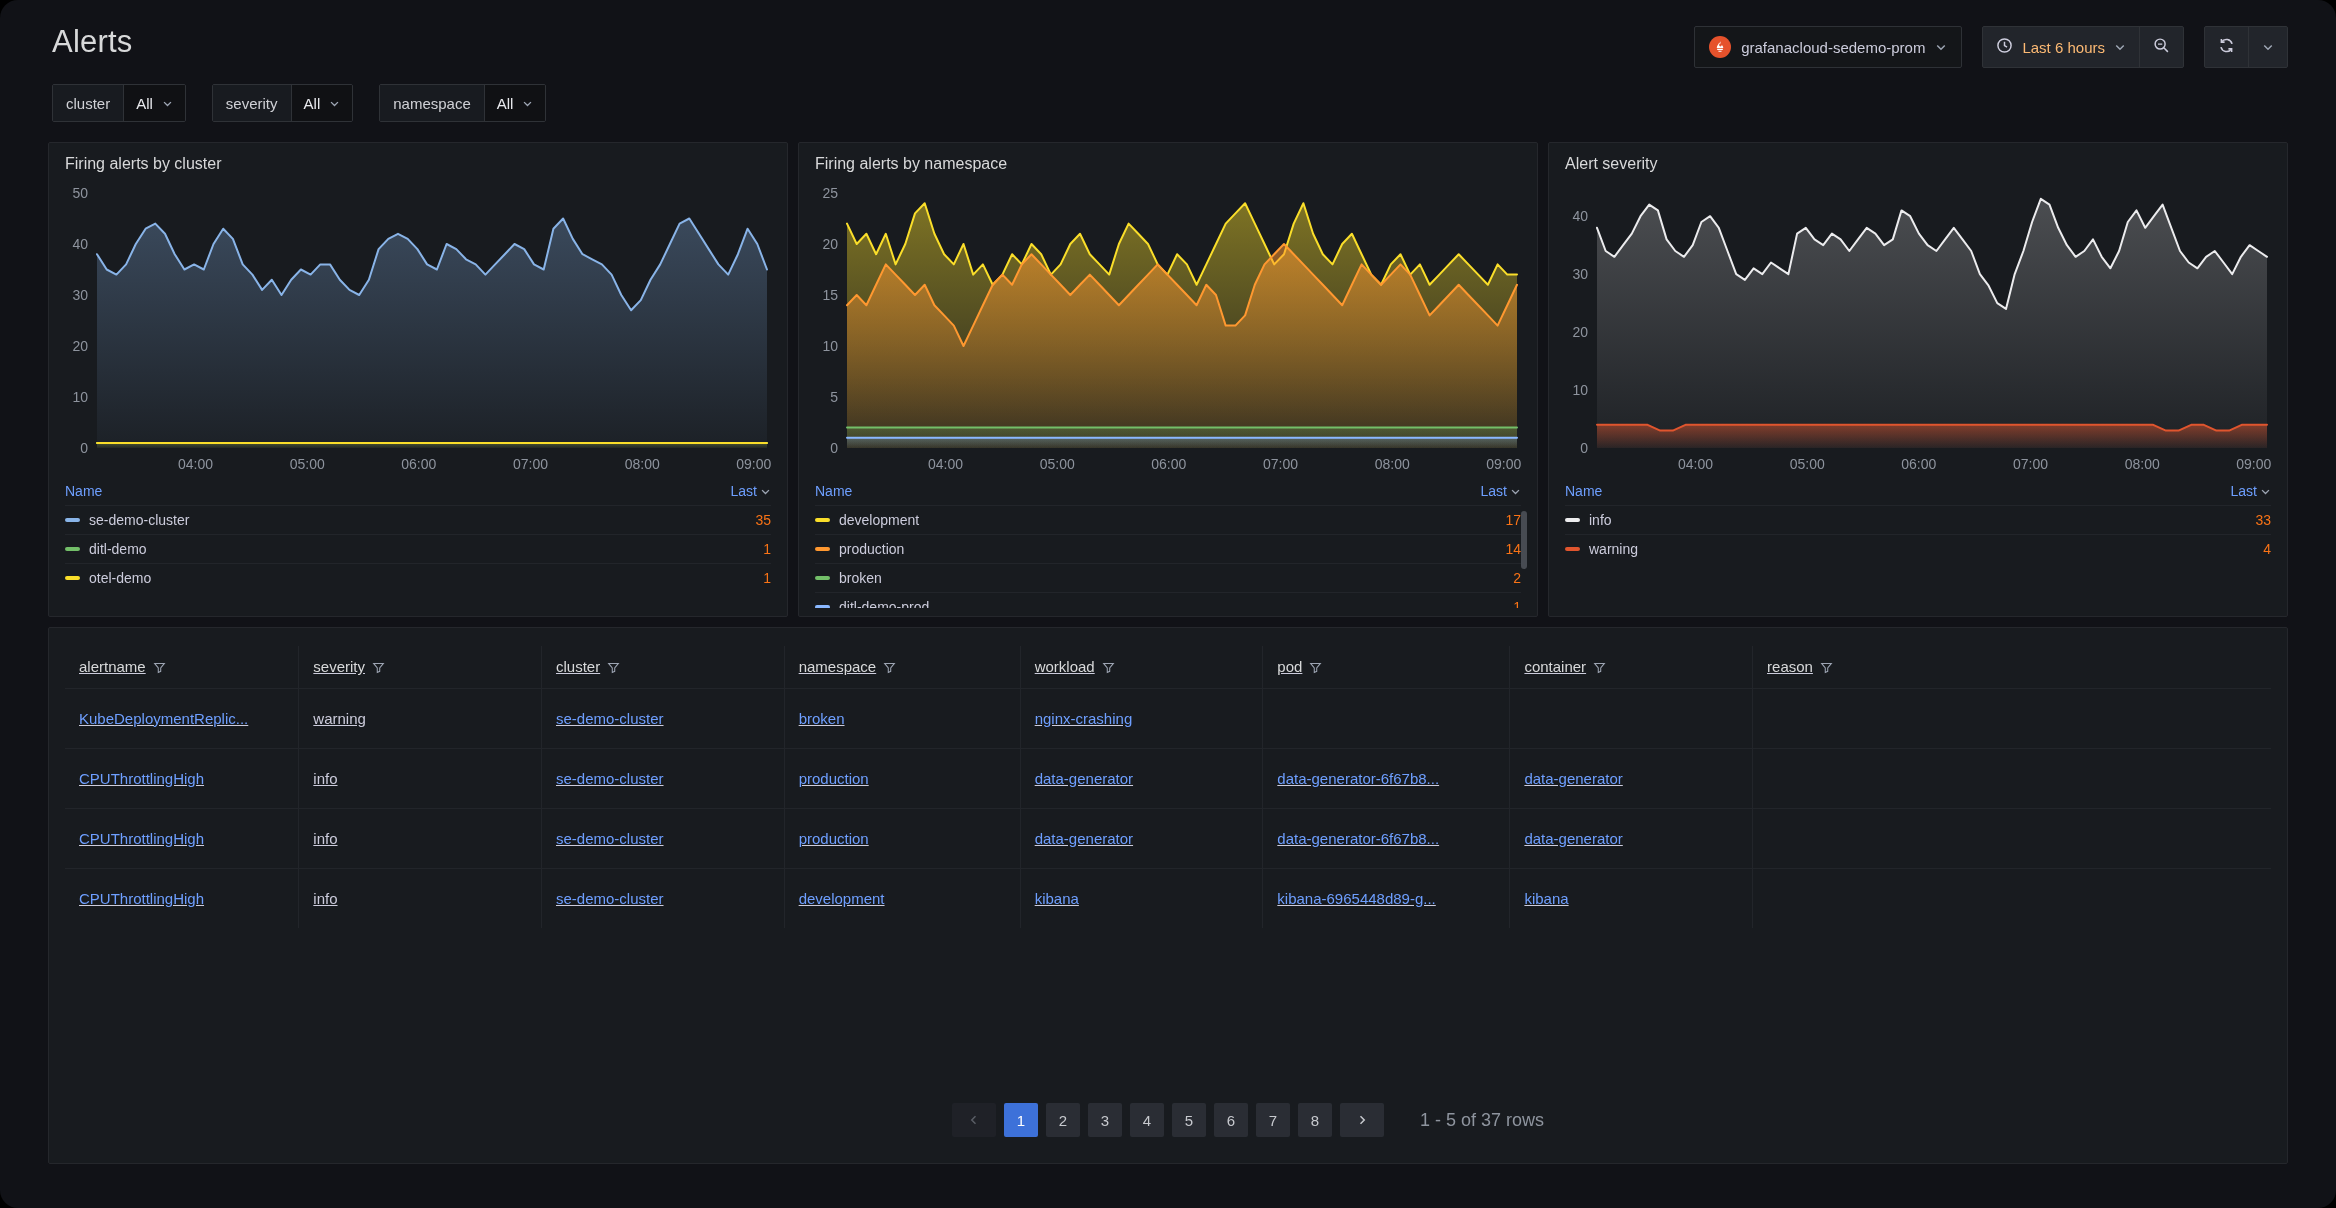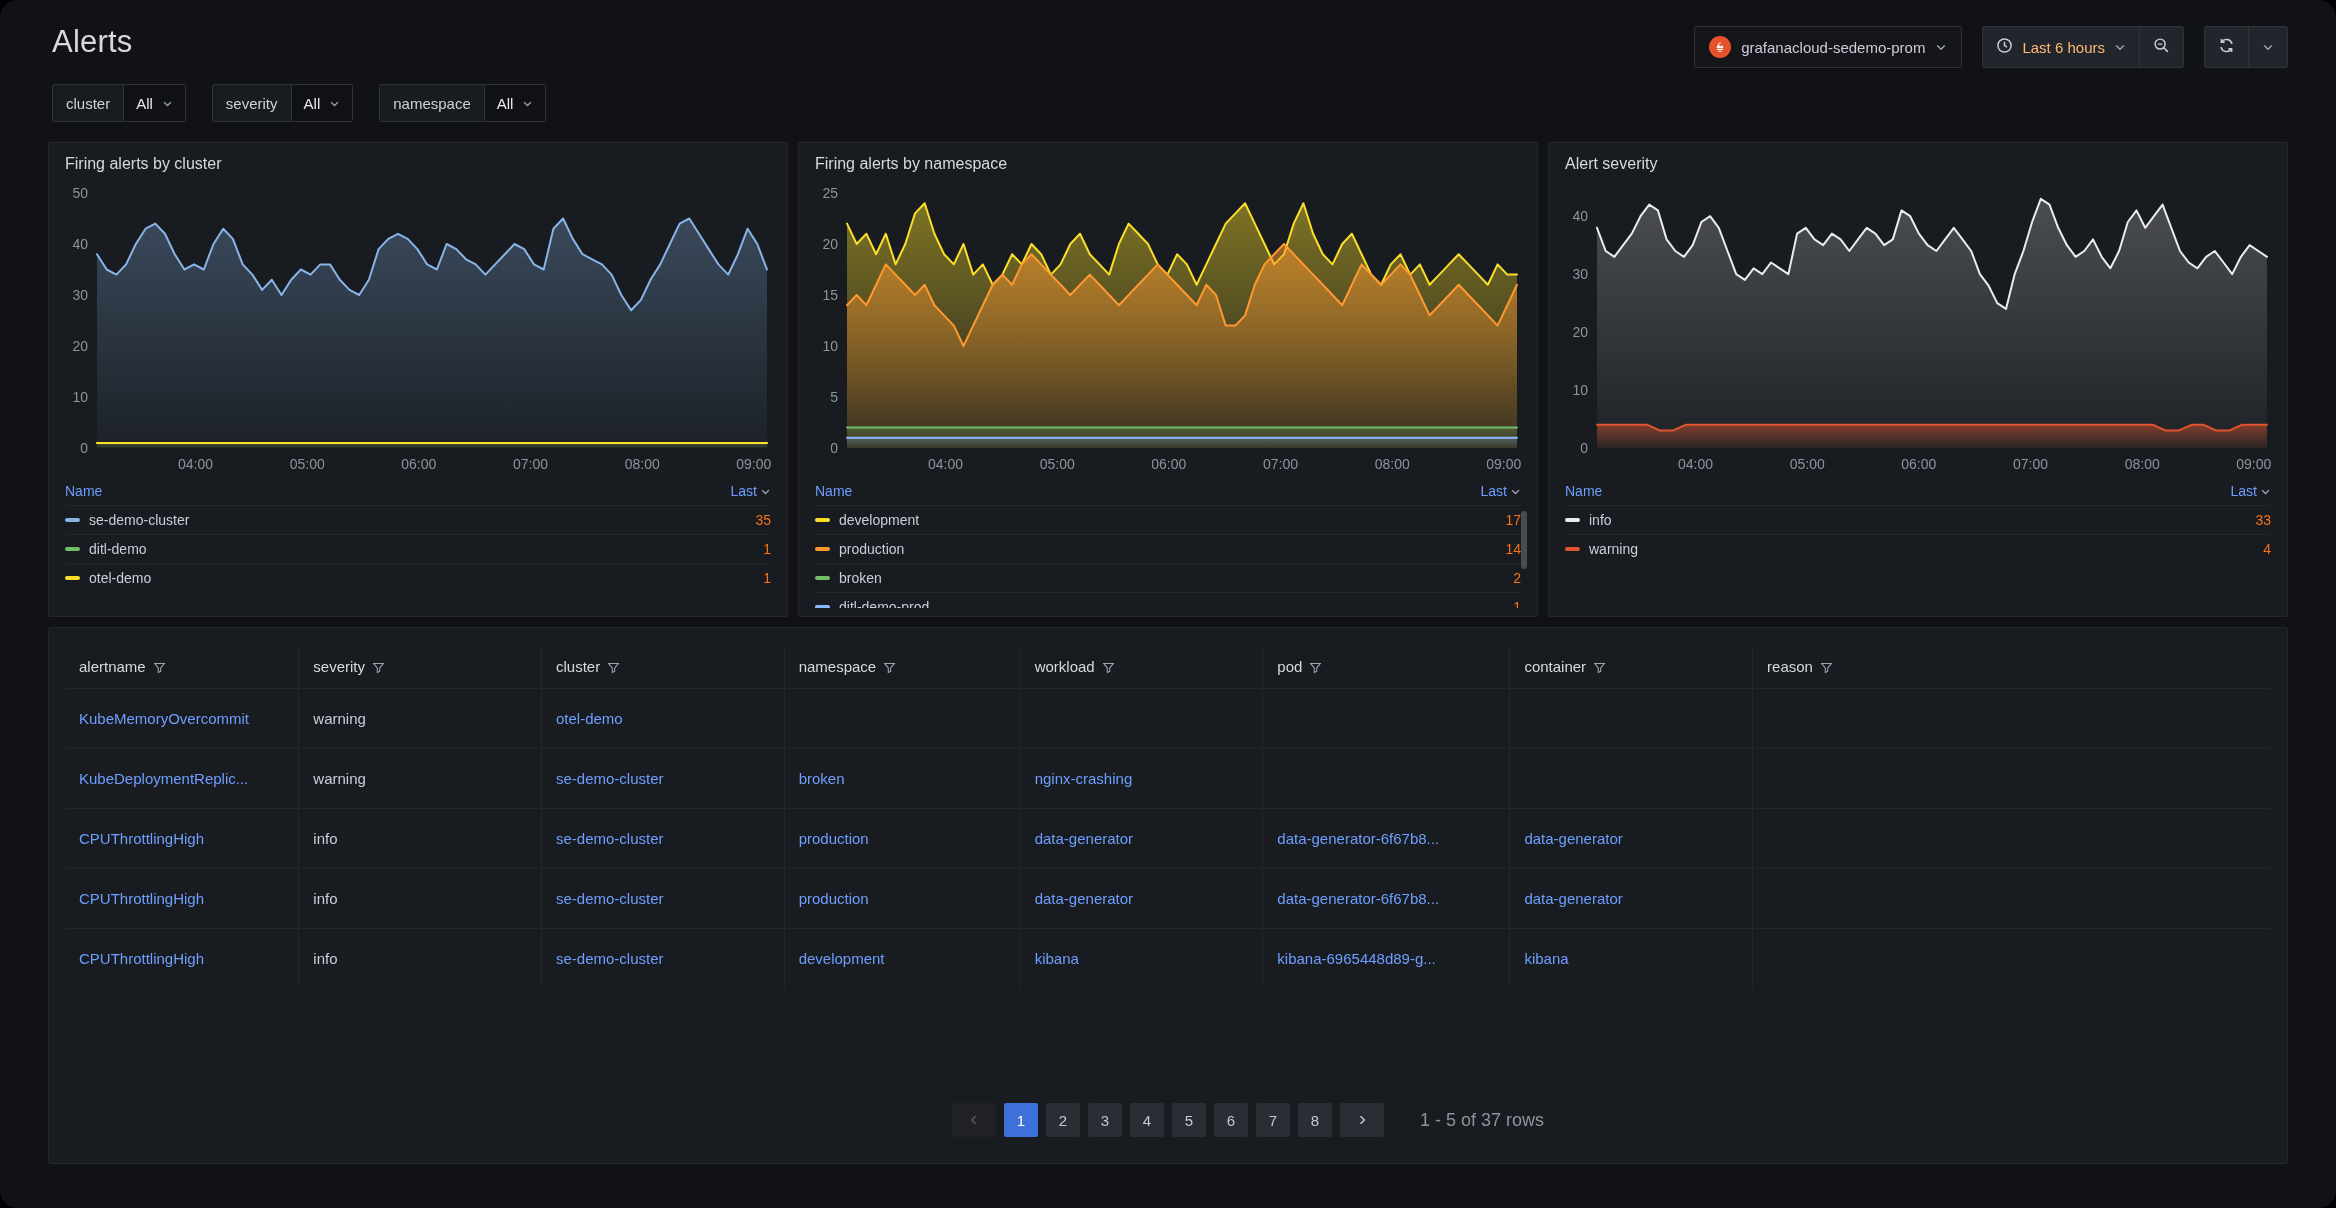--- a/index.html
+++ b/index.html
@@ -34,21 +34,21 @@
   .lg-name,.lg-last { background:none; border:none; color:#6E9FFF; font-size:14px; font-weight:500; cursor:pointer; display:flex; align-items:center; gap:3px; font-family:inherit; padding:0; }
   .lg-row { display:flex; align-items:center; height:29px; border-top:1px solid #22252A; }
   .swatch { width:15px; height:4px; border-radius:2px; margin-right:9px; flex:none; }
   .lg-label { flex:1; color:#CCCCDC; }
   .lg-val { color:#f97316; }
   .lg-scroll { position:absolute; right:0px; top:34px; width:6px; height:58px; background:#474B52; border-radius:3px; }
   .tick { fill:#8E949E; font-size:14px; font-family:"Liberation Sans","DejaVu Sans",sans-serif; }
 
   
   .table-panel { margin:10px 48px 0; height:537px; padding:10px 16px 26px; display:flex; flex-direction:column; }
-  .table-wrap { margin-top:8px; }
+  .table-wrap { margin-top:8px;text-decoration:underline; }
   table { width:100%; border-collapse:collapse; table-layout:fixed; font-size:15px; }
   th { text-align:left; font-weight:500; color:#D8D9DA; height:42px; padding:0 14px; }
   td { height:60px; padding:0 14px; color:#CCCCDC; overflow:hidden; white-space:nowrap; text-overflow:ellipsis; }
   tbody tr { border-top:1px solid #22252A; }
   th + th, td + td { border-left:1px solid #22252A; }
   td.link { color:#6E9FFF; cursor:pointer; }
   .funnel { margin-left:7px; vertical-align:-2px; }
 
   .pager { position:relative; margin-top:auto; display:flex; justify-content:center; align-items:center; gap:8px; }
   .pg-btn { min-width:34px; height:34px; border:none; border-radius:2px; background:#2A2D34; color:#C7C9CE; font-size:15px; font-weight:500; cursor:pointer; display:flex; align-items:center; justify-content:center; font-family:inherit; }
@@ -387,30 +387,20 @@
               <th>container<svg class="funnel" width="13" height="13" viewBox="0 0 16 16" fill="none" stroke="#9DA5B3" stroke-width="1.3">
                   <path d="M2 3h12l-4.5 5.5v4.2l-3 1.3V8.5z"></path>
                 </svg></th>
               <th>reason<svg class="funnel" width="13" height="13" viewBox="0 0 16 16" fill="none" stroke="#9DA5B3" stroke-width="1.3">
                   <path d="M2 3h12l-4.5 5.5v4.2l-3 1.3V8.5z"></path>
                 </svg></th>
             </tr>
           </thead>
         <tbody id="t-body">
             <tr>
-              <td class="link">KubeMemoryOvercommit</td>
-              <td>warning</td>
-              <td class="link">otel-demo</td>
-              <td></td>
-              <td></td>
-              <td></td>
-              <td></td>
-              <td></td>
-            </tr>
-            <tr>
               <td class="link">KubeDeploymentReplic...</td>
               <td>warning</td>
               <td class="link">se-demo-cluster</td>
               <td class="link">broken</td>
               <td class="link">nginx-crashing</td>
               <td></td>
               <td></td>
               <td></td>
             </tr>
             <tr>

